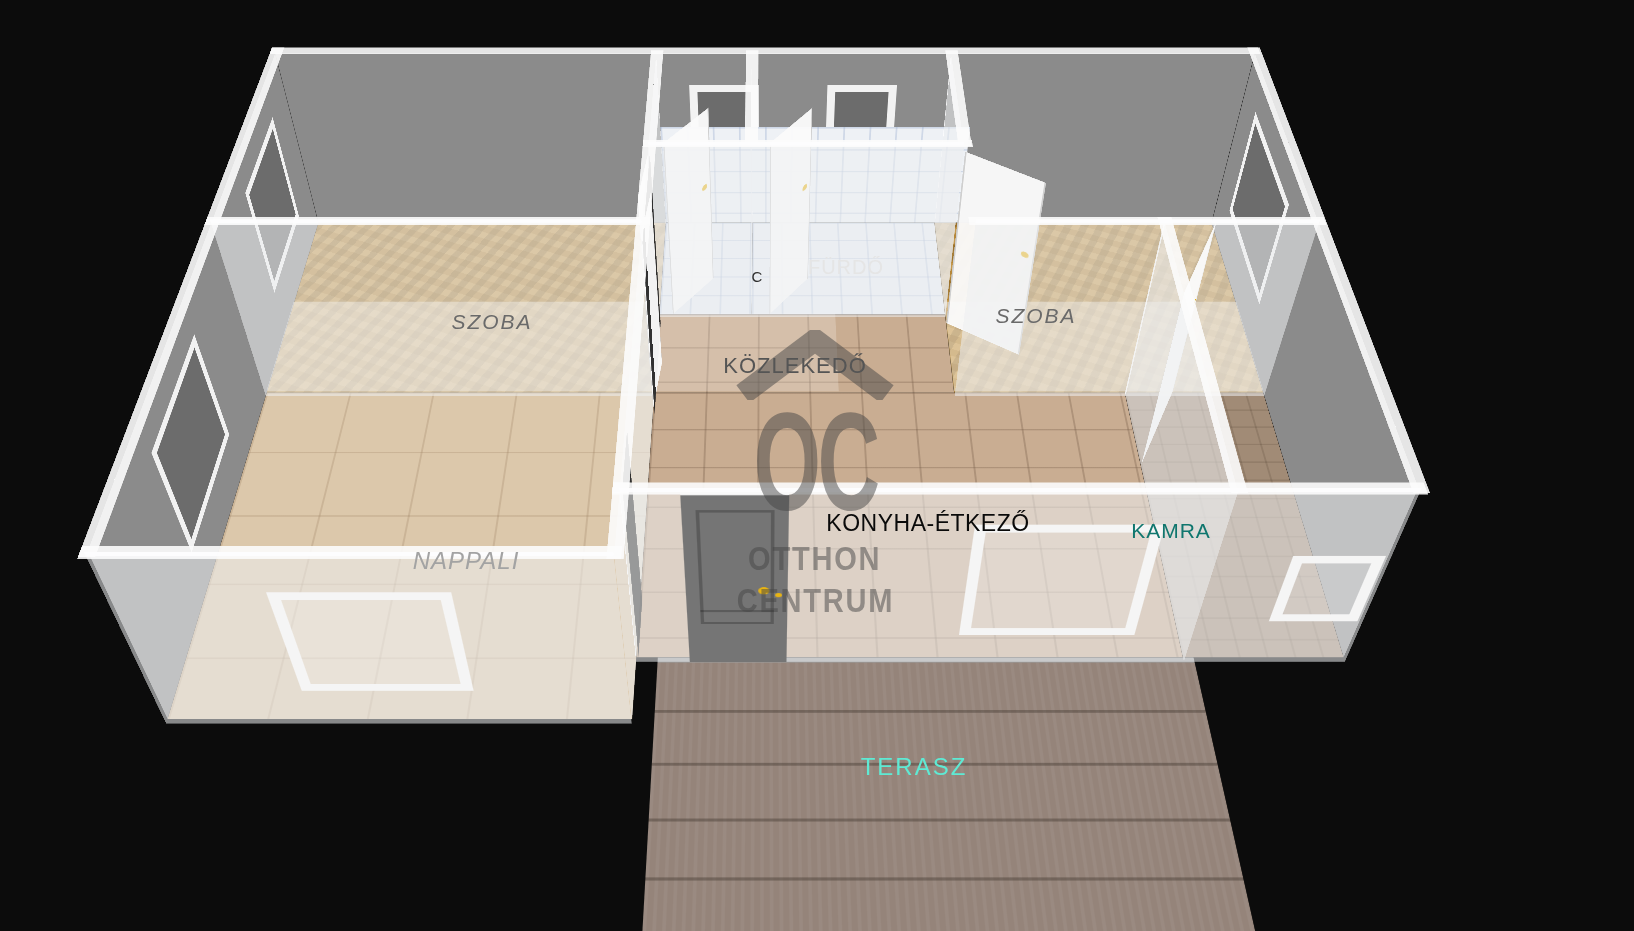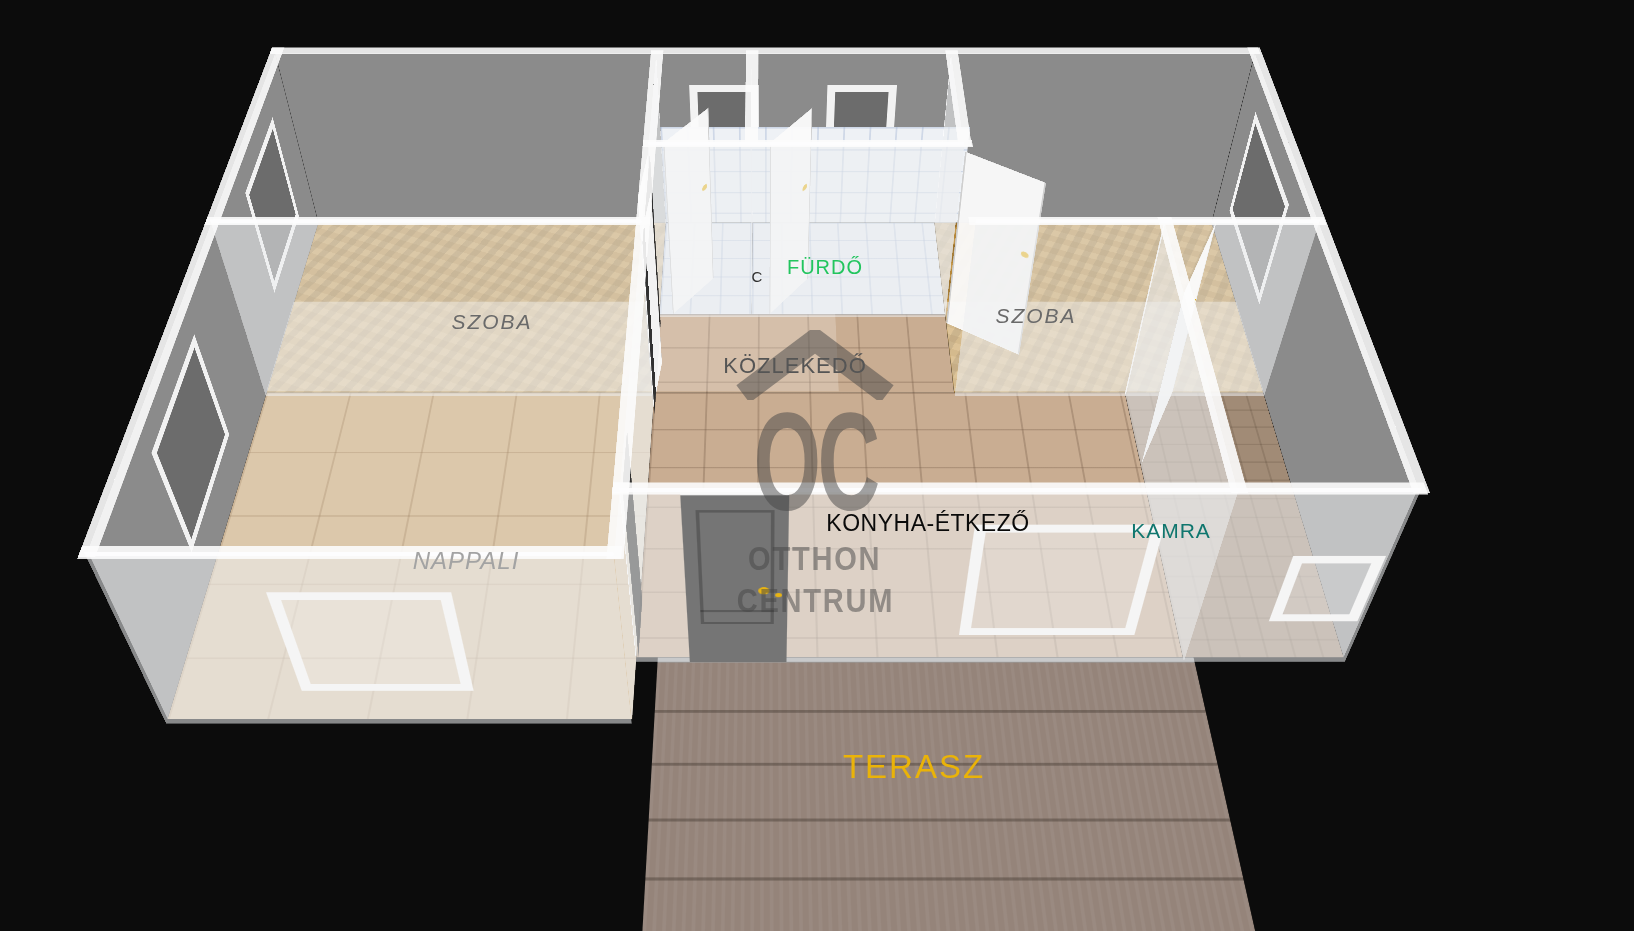--- a/index.html
+++ b/index.html
@@ -173,21 +173,21 @@
         <polyline points="8,64 80,10 152,64" fill="none" stroke="rgba(70,70,70,0.5)" stroke-width="22"></polyline>
       </svg>
       <div style="margin-top:-8px;"><span class="wm-oc">OC</span></div>
       <div style="margin-top:6px;"><span class="wm-word">OTTHON</span></div>
       <div><span class="wm-word">CENTRUM</span></div>
     </div>
 
     <div class="lbl" style="left:492px;top:322px;font-size:21px;font-style:italic;color:#6a6a6a;letter-spacing:2px;">SZOBA</div>
     <div class="lbl" style="left:1036px;top:316px;font-size:21px;font-style:italic;color:#6a6a6a;letter-spacing:2px;">SZOBA</div>
     <div class="lbl" style="left:757px;top:276px;font-size:15px;color:#2e2e2e;">C</div>
-    <div class="lbl" style="left:825px;top:267px;font-size:20px;color:#22c55e;letter-spacing:1px;">FÜRDŐ</div>
+    <div class="lbl" style="left:846px;top:267px;font-size:20px;color:#e5e5e5;letter-spacing:1px;">FÜRDŐ</div>
     <div class="lbl" style="left:795px;top:366px;font-size:22px;color:#555555;letter-spacing:1px;">KÖZLEKEDŐ</div>
     <div class="lbl" style="left:466px;top:561px;font-size:24px;font-style:italic;color:#a3a3a3;letter-spacing:1px;">NAPPALI</div>
     <div class="lbl" style="left:928px;top:523px;font-size:23px;color:#0a0a0a;letter-spacing:0.5px;">KONYHA-ÉTKEZŐ</div>
     <div class="lbl" style="left:1171px;top:531px;font-size:21px;color:#0f766e;letter-spacing:1px;">KAMRA</div>
-    <div class="lbl" style="left:914px;top:767px;font-size:33px;color:#eab308;letter-spacing:2px;">TERASZ</div>
+    <div class="lbl" style="left:914px;top:767px;font-size:24px;color:#5eead4;letter-spacing:2px;">TERASZ</div>
   </div>
 
 </div>
 
 </body></html>

